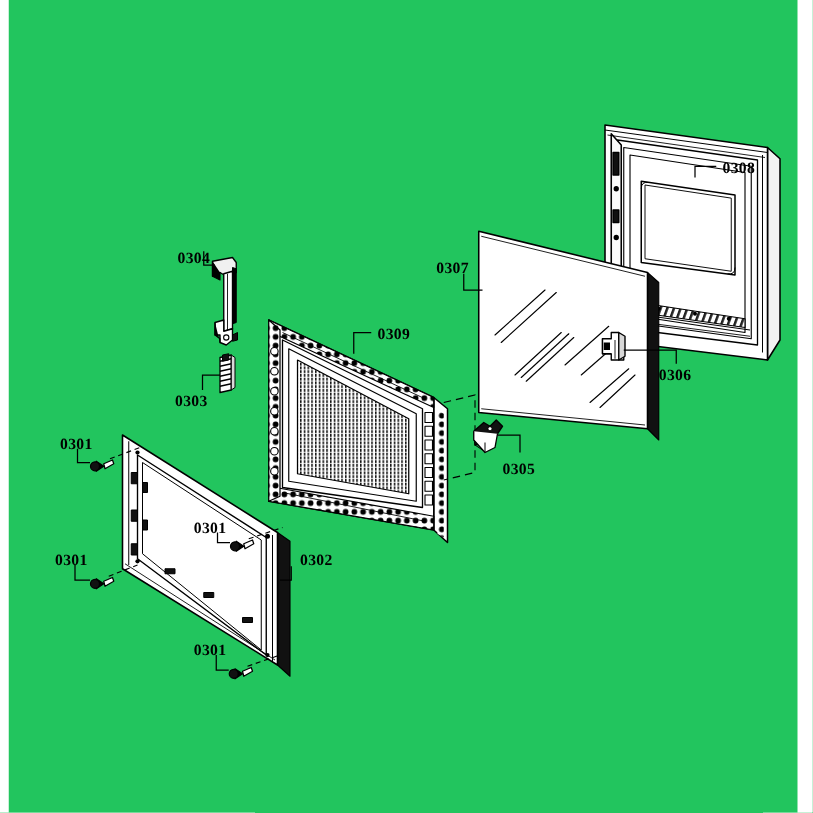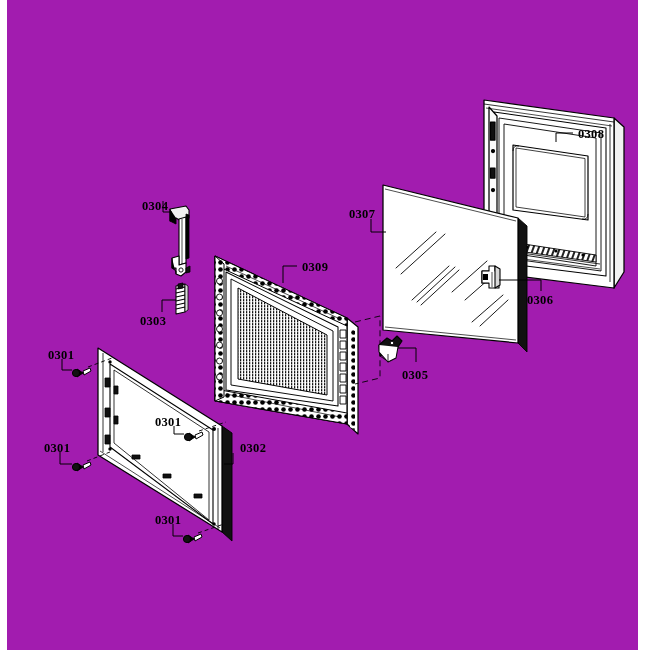--- a/index.html
+++ b/index.html
@@ -10,21 +10,21 @@
   body {
     width: 650px;
     height: 650px;
     font-family: "Liberation Sans", sans-serif;
     overflow: hidden;
   }
   #diagram-root {
     position: relative;
     width: 638px;
     height: 650px;
-    background: #a21caf;
+    background: #22c55e;
     box-sizing: border-box;
   }
   #left-margin {
     position: absolute;
     left: 0; top: 0;
     width: 7px; height: 650px;
     background: #ffffff;
   }
   svg#art {
     position: absolute;

